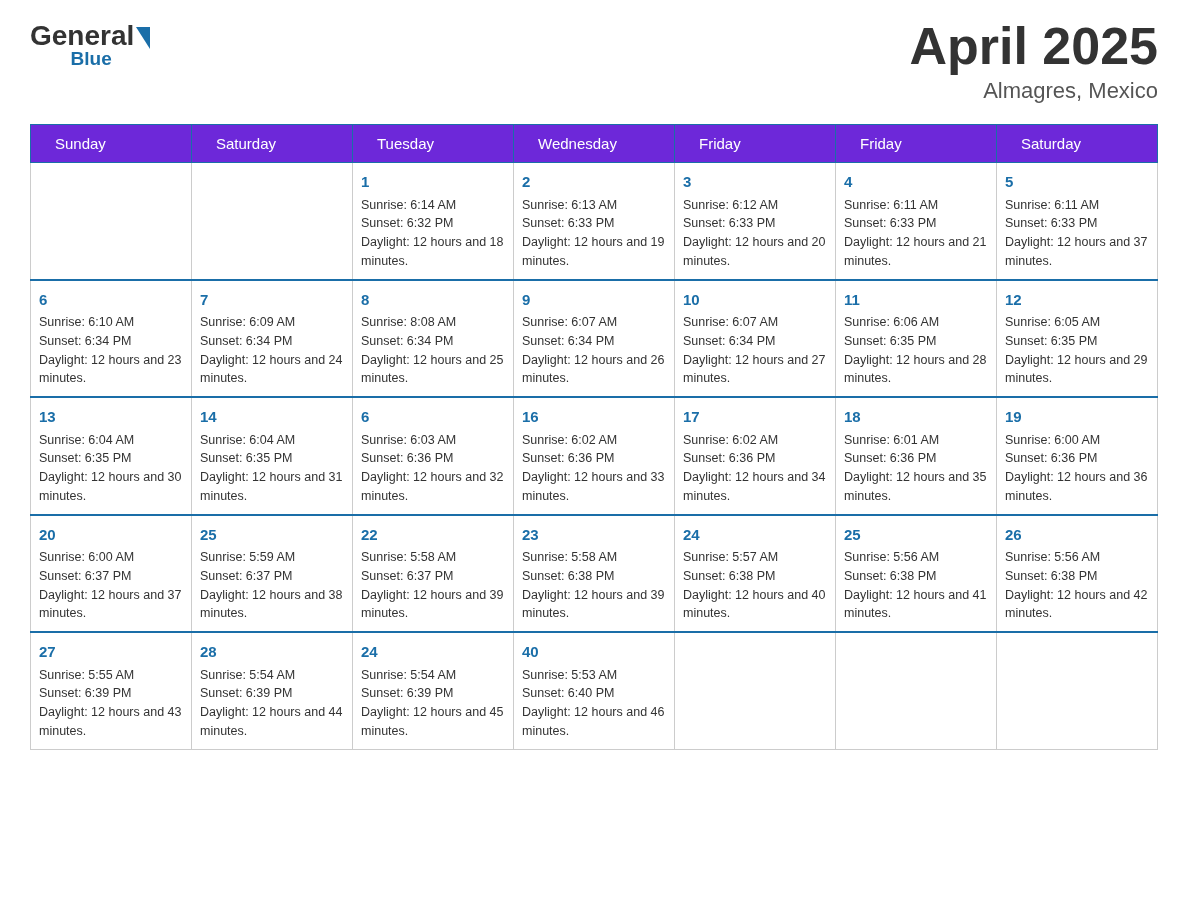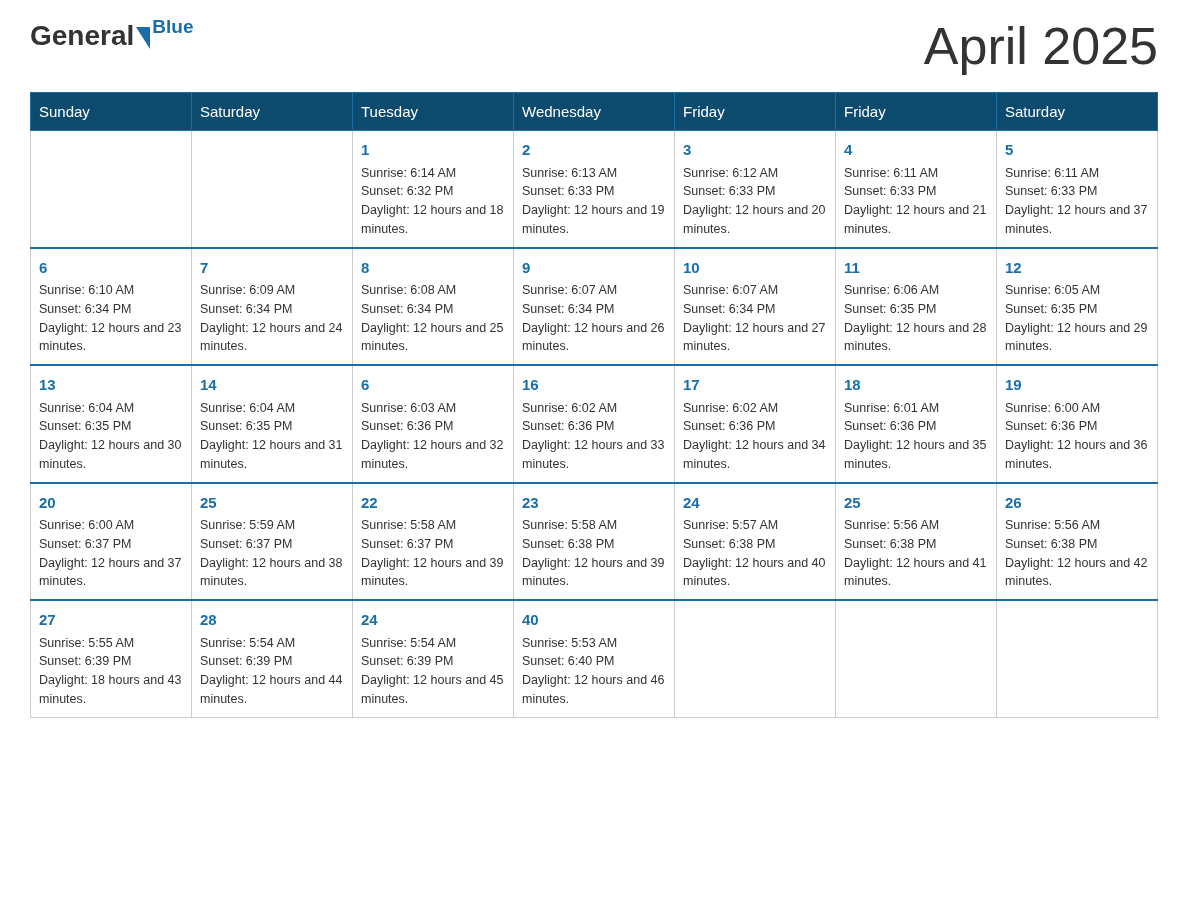--- a/index.html
+++ b/index.html
@@ -12,22 +12,22 @@
       min-height: 918px;
     }
     .header {
       display: flex;
       justify-content: space-between;
       align-items: flex-start;
       margin-bottom: 20px;
     }
     .logo {
       display: flex;
-      flex-direction: row;
-      align-items: flex-start;
+      flex-direction: column;
+      align-items: center;
     }
     .logo-top {
       display: flex;
       align-items: center;
     }
     .logo-general {
       font-size: 28px;
       font-weight: bold;
       color: #333;
     }
@@ -45,38 +45,38 @@
       font-weight: bold;
       color: #1a6ea8;
       margin-top: -4px;
       margin-left: 2px;
     }
     .title-block {
       text-align: right;
     }
     .title-block h1 {
       font-size: 52px;
-      font-weight: normal;
+      font-weight: bold;
       color: #333;
       line-height: 1;
     }
     .title-block h2 {
       font-size: 22px;
       font-weight: normal;
       color: #555;
       margin-top: 6px;
     }
     .calendar {
       width: 100%;
       border-collapse: collapse;
     }
     .calendar thead tr th {
-      background-color: #0c4a6e;
+      background-color: #6d28d9;
       color: #fff;
-      padding: 10px 8px;
+      padding: 10px 24px;
       font-size: 15px;
       font-weight: normal;
       text-align: left;
       border: 1px solid #1a6ea8;
     }
     .calendar tbody tr td {
       vertical-align: top;
       padding: 8px;
       border: 1px solid #ccc;
       width: 14.28%;
@@ -105,20 +105,21 @@
 <div class="header">
   <div class="logo">
     <div class="logo-top">
       <span class="logo-general">General</span>
       <div class="logo-triangle"></div>
     </div>
     <span class="logo-sub">Blue</span>
   </div>
   <div class="title-block">
     <h1>April 2025</h1>
+    <h2>Almagres, Mexico</h2>
   </div>
 </div>
 
 <table class="calendar">
   <thead>
     <tr>
     <th>Sunday</th>
         <th>Saturday</th>
         <th>Tuesday</th>
         <th>Wednesday</th>
@@ -170,21 +171,21 @@
           <div>Daylight: 12 hours and 23 minutes.</div>
         </td>
         <td>
           <span class="day-num">7</span>
           <div>Sunrise: 6:09 AM</div>
           <div>Sunset: 6:34 PM</div>
           <div>Daylight: 12 hours and 24 minutes.</div>
         </td>
         <td>
           <span class="day-num">8</span>
-          <div>Sunrise: 6:08 AM</div>
+          <div>Sunrise: 8:08 AM</div>
           <div>Sunset: 6:34 PM</div>
           <div>Daylight: 12 hours and 25 minutes.</div>
         </td>
         <td>
           <span class="day-num">9</span>
           <div>Sunrise: 6:07 AM</div>
           <div>Sunset: 6:34 PM</div>
           <div>Daylight: 12 hours and 26 minutes.</div>
         </td>
         <td>
@@ -292,21 +293,21 @@
           <div>Sunrise: 5:56 AM</div>
           <div>Sunset: 6:38 PM</div>
           <div>Daylight: 12 hours and 42 minutes.</div>
         </td>
       </tr>
       <tr>
         <td>
           <span class="day-num">27</span>
           <div>Sunrise: 5:55 AM</div>
           <div>Sunset: 6:39 PM</div>
-          <div>Daylight: 18 hours and 43 minutes.</div>
+          <div>Daylight: 12 hours and 43 minutes.</div>
         </td>
         <td>
           <span class="day-num">28</span>
           <div>Sunrise: 5:54 AM</div>
           <div>Sunset: 6:39 PM</div>
           <div>Daylight: 12 hours and 44 minutes.</div>
         </td>
         <td>
           <span class="day-num">24</span>
           <div>Sunrise: 5:54 AM</div>

